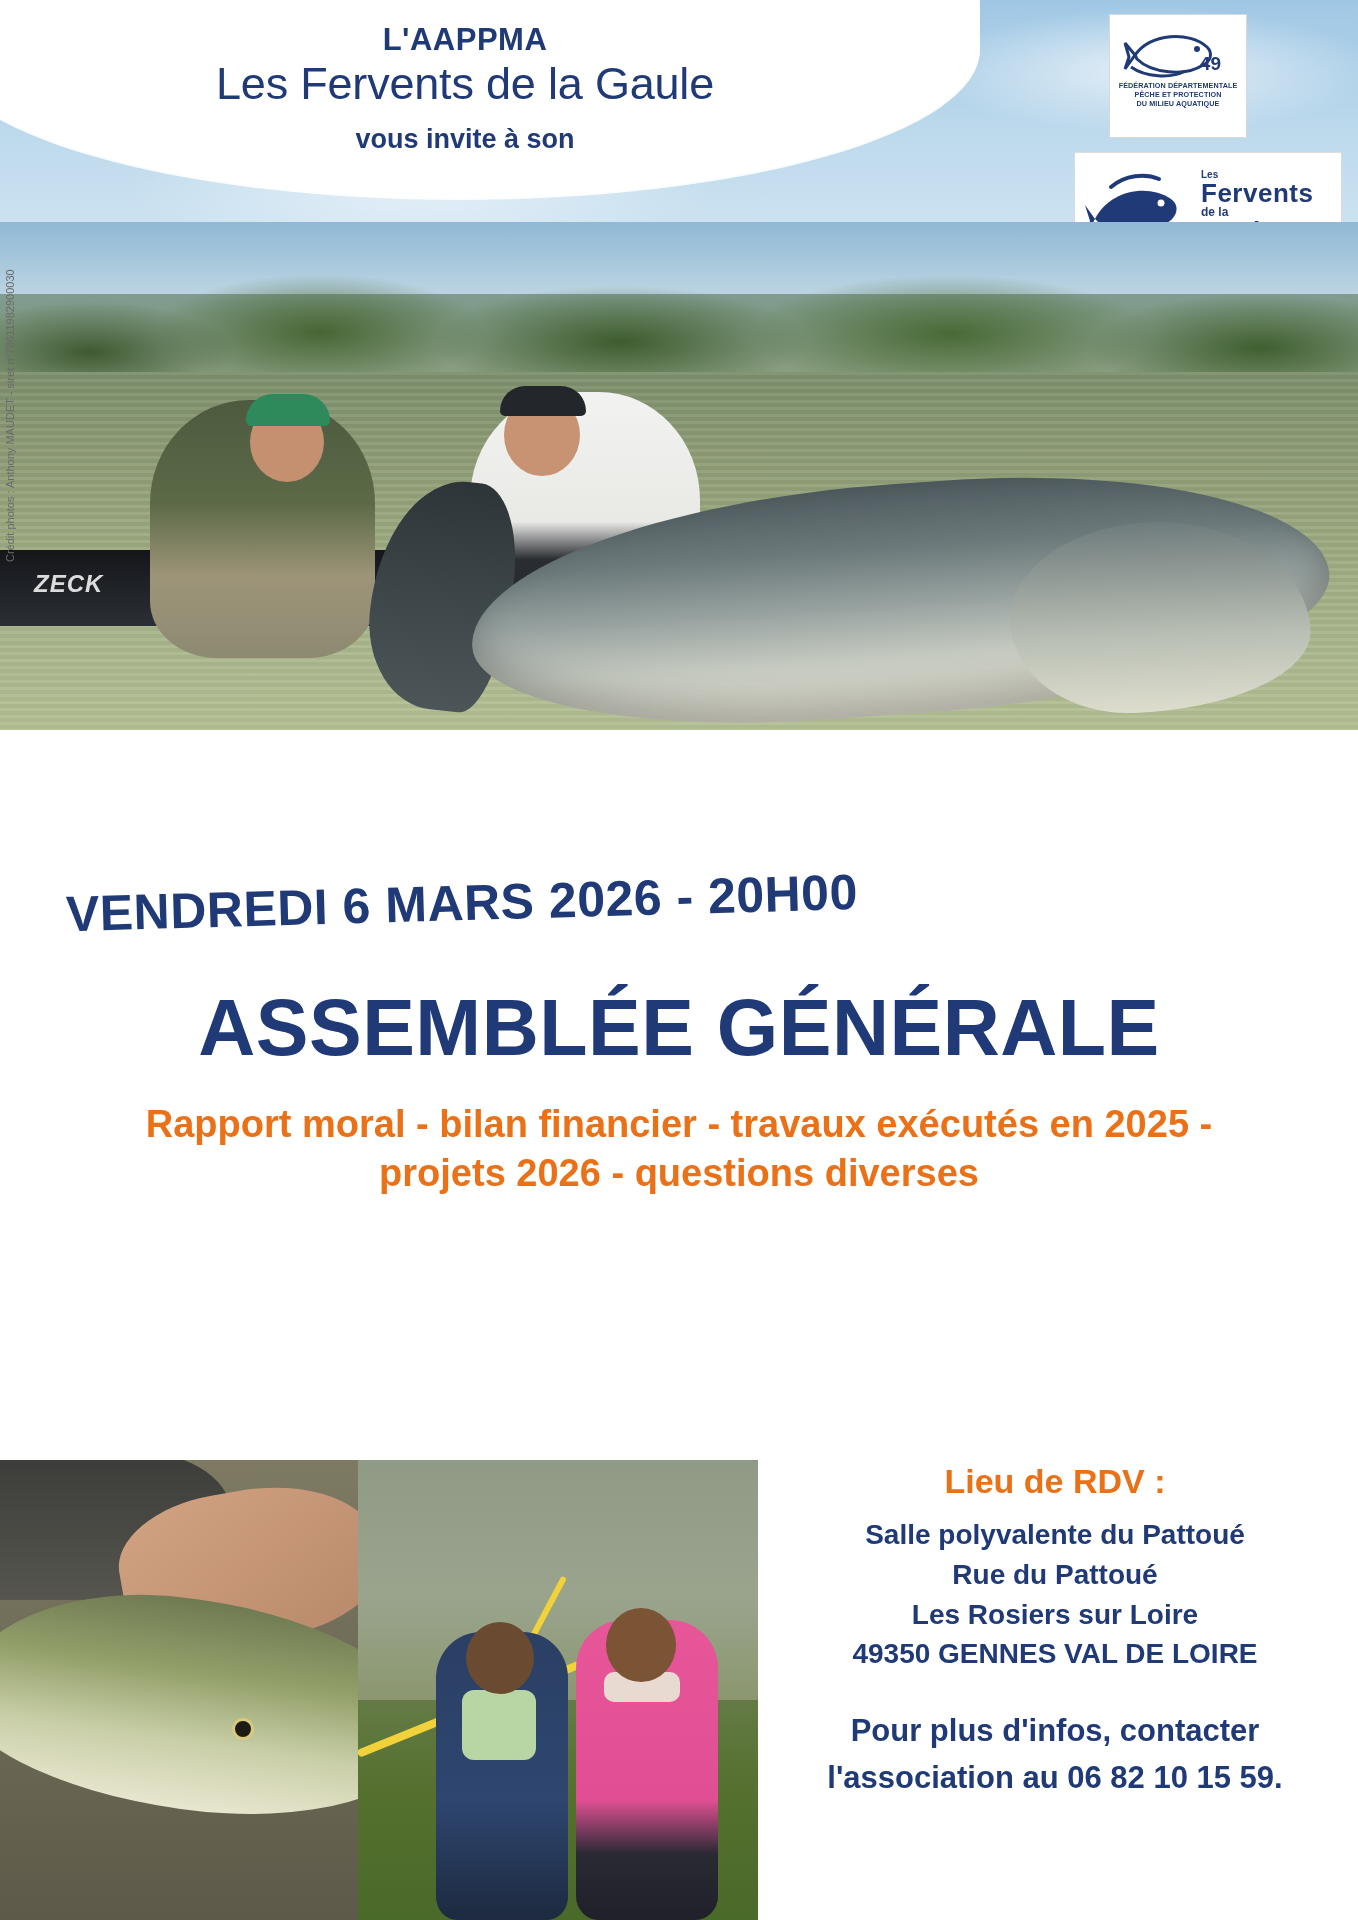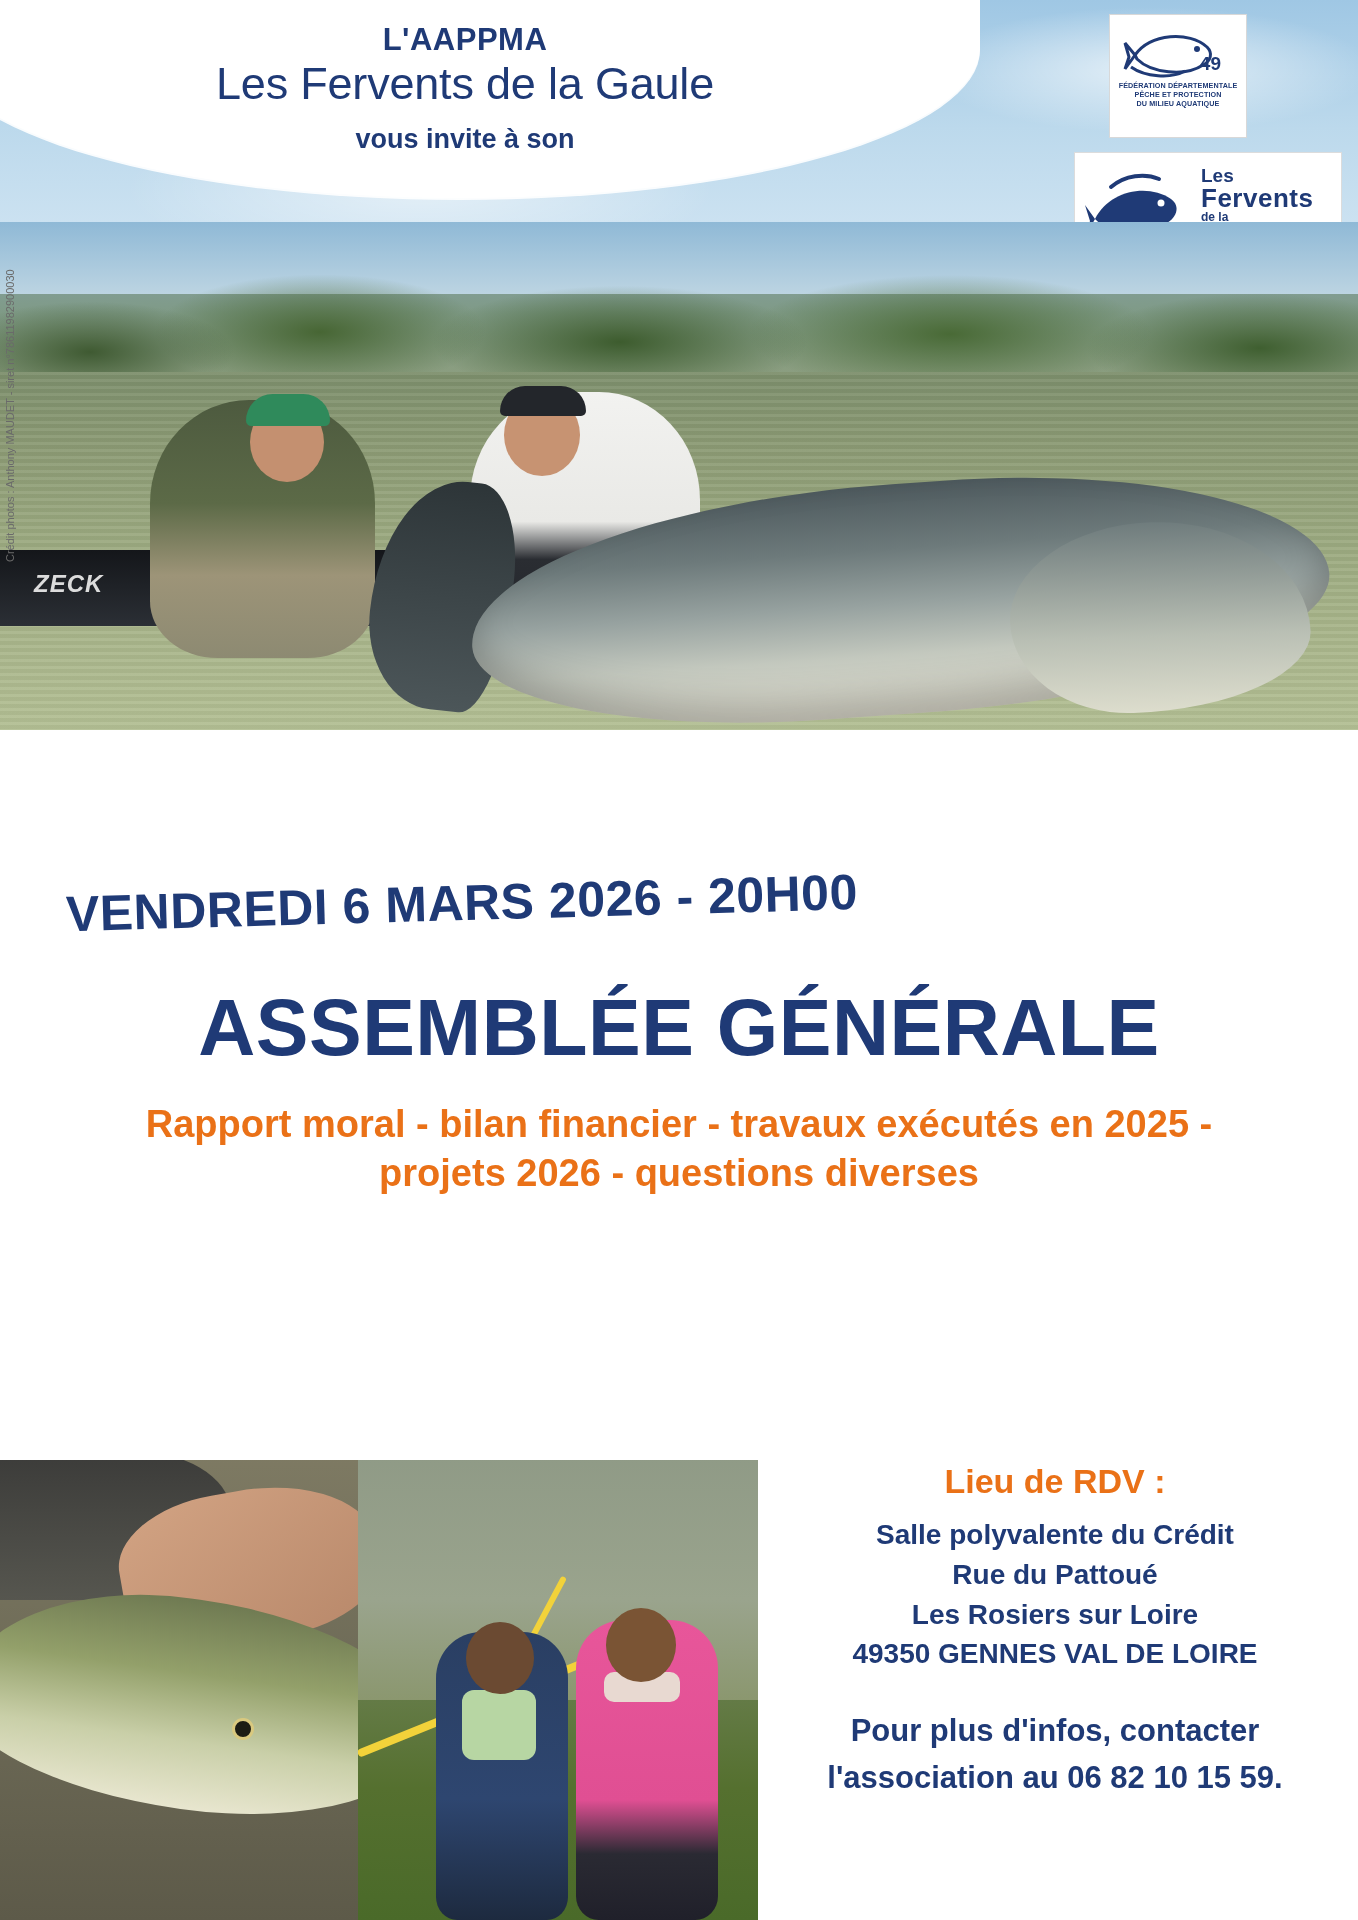--- a/index.html
+++ b/index.html
@@ -77,21 +77,21 @@
     width: 268px; height: 110px;
     background: #ffffff;
     border: 1px solid #dcdcdc;
     display: flex; align-items: center; padding-left: 10px;
   }
   .logo-asso .asso-words {
     color: #1f3a76;
     line-height: 1;
     margin-left: 6px;
   }
-  .asso-les { font-size: 19px; font-weight: bold; }
+  .asso-les { font-size: 10px; font-weight: bold; }
   .asso-fervents { font-size: 26px; font-weight: bold; letter-spacing: .5px; }
   .asso-dela { font-size: 12px; font-weight: bold; }
   .asso-gaule { font-size: 26px; font-weight: bold; letter-spacing: .5px; }
 
   
   .hero-photo {
     position: absolute; left: 0; top: 222px; width: 1358px; height: 508px;
     overflow: hidden;
     background: linear-gradient(to bottom, #89a6b8 0%, #7f9a86 18%, #8f9f7e 34%, #9aa884 52%, #a9b491 72%, #b6c0a2 100%);
   }
@@ -383,21 +383,21 @@
     <div class="kid-boy"></div>
     <div class="kid-boy-bib"></div>
     <div class="kid-boy-head"></div>
     <div class="kid-girl"></div>
     <div class="kid-girl-scarf"></div>
     <div class="kid-girl-head"></div>
   </div>
 
   <div class="info-col">
     <div class="info-title">Lieu de RDV :</div>
-    <div class="info-line">Salle polyvalente du Crédit</div>
+    <div class="info-line">Salle polyvalente du Pattoué</div>
     <div class="info-line">Rue du Pattoué</div>
     <div class="info-line">Les Rosiers sur Loire</div>
     <div class="info-line">49350 GENNES VAL DE LOIRE</div>
     <div class="info-contact">
       <div>Pour plus d'infos, contacter</div>
       <div>l'association au 06 82 10 15 59.</div>
     </div>
   </div>
 
 </div>

